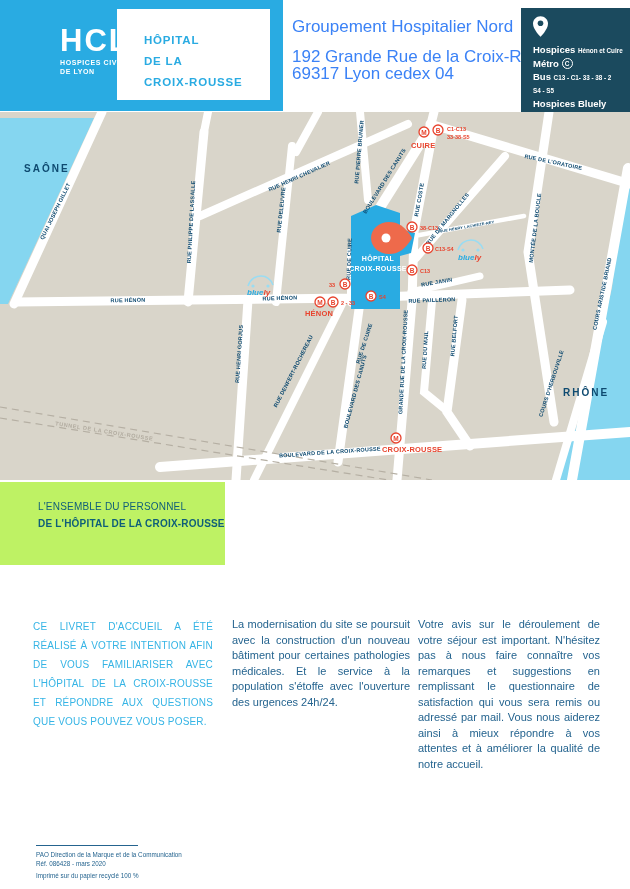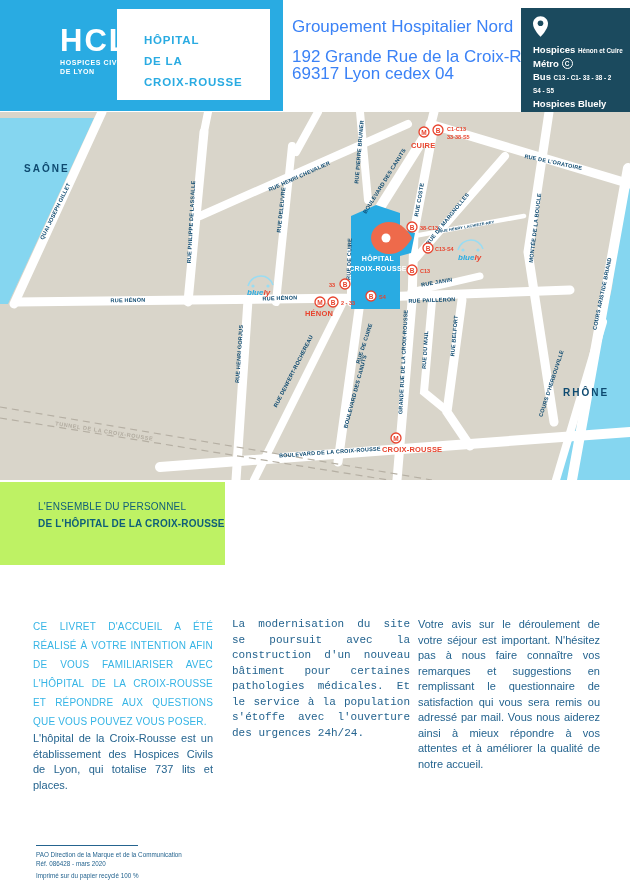--- a/index.html
+++ b/index.html
@@ -37,21 +37,21 @@
   .bluely-r{fill:#e8432d;}
   
   .welcome{position:absolute;left:0;top:482px;width:225px;height:83px;background:#bef264;
            box-sizing:border-box;padding:17px 0 0 38px;color:#0f5e79;font-size:10px;
            line-height:16.5px;letter-spacing:.2px;}
   .welcome .b{font-weight:bold;}
   
   .col{position:absolute;top:617px;color:#25648f;font-size:11px;line-height:15.5px;
        text-align:justify;}
   .col1{left:33px;width:180px;}
-  .col2{left:232px;width:178px;font-family:Liberation Mono, monospace;}
+  .col2{left:232px;width:178px;}
   .col3{left:418px;width:182px;}
   .highlight{color:#35b4e5;font-size:10px;line-height:19px;letter-spacing:.2px;margin:0 0 13px 0;}
   .col p{margin:0;}
   
   .footer{position:absolute;left:36px;top:845px;color:#25648f;font-size:6.3px;line-height:8.5px;}
   .footer .rule{width:102px;border-top:1px solid #25648f;margin-bottom:5px;}
   .footer .l3{margin-top:4px;}
 </style>
 </head>
 <body>
@@ -254,21 +254,20 @@
   </svg>
   </div>
 
   <div class="welcome">
     <div>L'ENSEMBLE DU PERSONNEL</div>
     <div class="b">DE L'HÔPITAL DE LA CROIX-ROUSSE</div>
   </div>
 
   <div class="col col1">
     <p class="highlight">CE LIVRET D'ACCUEIL A ÉTÉ RÉALISÉ À VOTRE INTENTION AFIN DE VOUS FAMILIARISER AVEC L'HÔPITAL DE LA CROIX-ROUSSE ET RÉPONDRE AUX QUESTIONS QUE VOUS POUVEZ VOUS POSER.</p>
-    <p>L'hôpital de la Croix-Rousse est un établissement des Hospices Civils de Lyon, qui totalise 737 lits et places.</p>
   </div>
   <div class="col col2">
     <p>La modernisation du site se poursuit avec la construction d'un nouveau bâtiment pour certaines pathologies médicales. Et le service à la population s'étoffe avec l'ouverture des urgences 24h/24.</p>
   </div>
   <div class="col col3">
     <p>Votre avis sur le déroulement de votre séjour est important. N'hésitez pas à nous faire connaître vos remarques et suggestions en remplissant le questionnaire de satisfaction qui vous sera remis ou adressé par mail. Vous nous aiderez ainsi à mieux répondre à vos attentes et à améliorer la qualité de notre accueil.</p>
   </div>
 
   <div class="footer">
     <div class="rule"></div>

